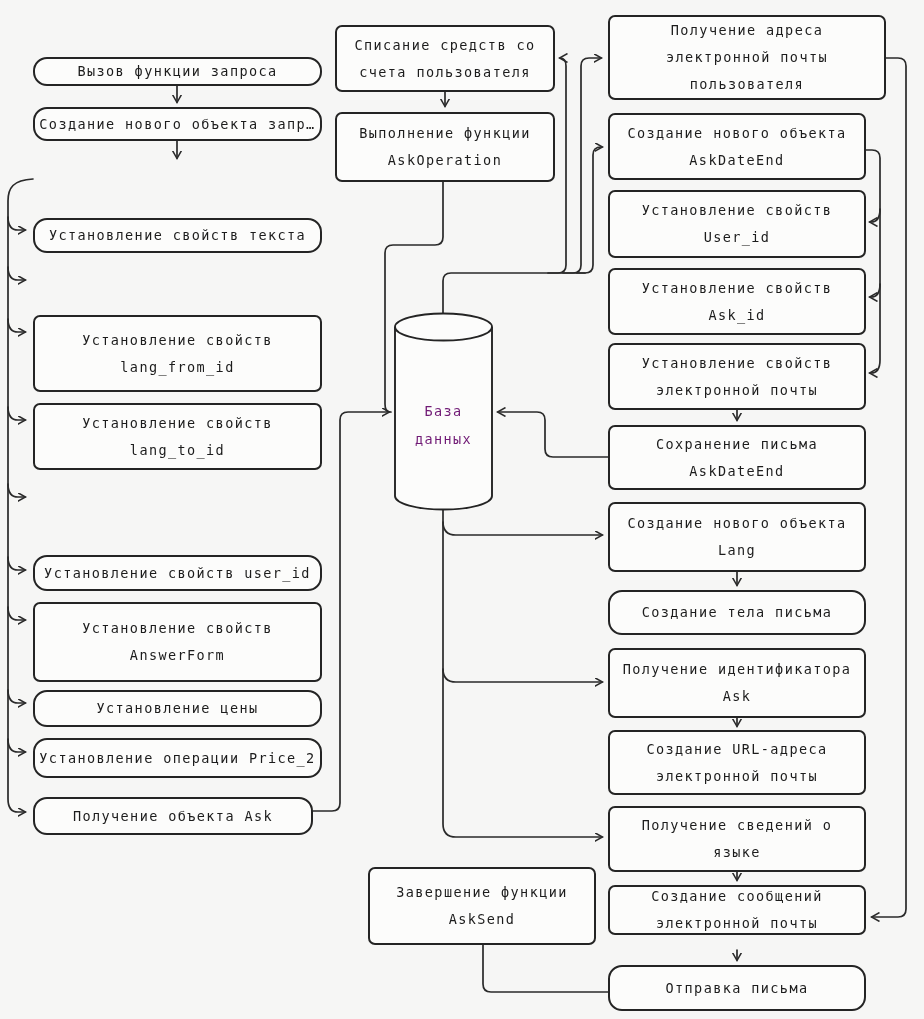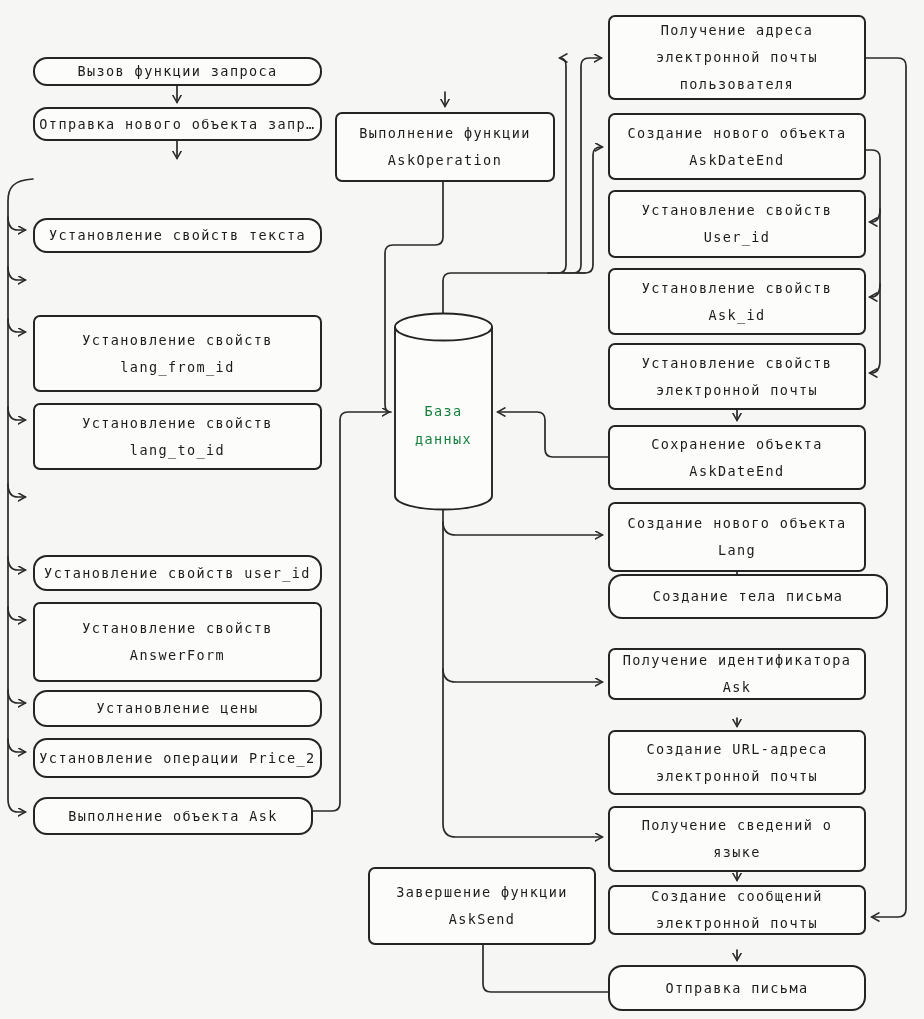--- a/index.html
+++ b/index.html
@@ -27,21 +27,21 @@
     line-height:2.0;
     letter-spacing:1.4px;
     white-space:pre-line;
     overflow:hidden;
   }
   .node.oneline{white-space:nowrap;border-radius:14px;}
   .dblabel{
     position:absolute;
     border:none;background:transparent;
     display:flex;align-items:center;justify-content:center;
-    text-align:center;color:#15803d;
+    text-align:center;color:#701a75;
     font-size:13.5px;line-height:2.1;letter-spacing:1.4px;
     white-space:pre-line;
   }
 </style>
 </head>
 <body>
 
 <div id="stage">
 
   <svg id="wires" width="924" height="1019" viewBox="0 0 924 1019">
@@ -97,57 +97,59 @@
       <path d="M 608 992 L 491 992 Q 483 992 483 984 L 483 937" marker-end="url(#arr)"></path>
     </g>
 
     <g stroke="#242424" stroke-width="1.9" fill="#fcfcfb">
       <path d="M 395 327 L 395 496 A 48.5 13.5 0 0 0 492 496 L 492 327"></path>
       <ellipse cx="443.5" cy="327" rx="48.5" ry="13.5"></ellipse>
     </g>
   </svg>
 
   <div class="node oneline" style="left:33px;top:57px;width:289px;height:29px">Вызов функции запроса</div>
-  <div class="node oneline" style="left:33px;top:107px;width:289px;height:34px">Отправка нового объекта запр…</div>
+  <div class="node oneline" style="left:33px;top:107px;width:289px;height:34px">Создание нового объекта запр…</div>
   <div class="node oneline" style="left:33px;top:218px;width:289px;height:35px">Установление свойств текста</div>
   <div class="node" style="left:33px;top:315px;width:289px;height:77px">Установление свойств
 lang_from_id</div>
   <div class="node" style="left:33px;top:403px;width:289px;height:67px">Установление свойств
 lang_to_id</div>
   <div class="node oneline" style="left:33px;top:555px;width:289px;height:36px">Установление свойств user_id</div>
   <div class="node" style="left:33px;top:602px;width:289px;height:80px">Установление свойств
 AnswerForm</div>
   <div class="node oneline" style="left:33px;top:690px;width:289px;height:37px">Установление цены</div>
   <div class="node oneline" style="left:33px;top:738px;width:289px;height:40px">Установление операции Price_2</div>
-  <div class="node oneline" style="left:33px;top:797px;width:280px;height:38px">Выполнение объекта Ask</div>
+  <div class="node oneline" style="left:33px;top:797px;width:280px;height:38px">Получение объекта Ask</div>
 
+  <div class="node" style="left:335px;top:25px;width:220px;height:67px">Списание средств со
+счета пользователя</div>
   <div class="node" style="left:335px;top:112px;width:220px;height:70px">Выполнение функции
 AskOperation</div>
   <div class="dblabel" style="left:395px;top:385px;width:97px;height:80px">База
 данных</div>
   <div class="node" style="left:368px;top:867px;width:228px;height:78px">Завершение функции
 AskSend</div>
 
-  <div class="node" style="left:608px;top:15px;width:258px;height:85px">Получение адреса
+  <div class="node" style="left:608px;top:15px;width:278px;height:85px">Получение адреса
 электронной почты
 пользователя</div>
   <div class="node" style="left:608px;top:113px;width:258px;height:67px">Создание нового объекта
 AskDateEnd</div>
   <div class="node" style="left:608px;top:190px;width:258px;height:68px">Установление свойств
 User_id</div>
   <div class="node" style="left:608px;top:268px;width:258px;height:67px">Установление свойств
 Ask_id</div>
   <div class="node" style="left:608px;top:343px;width:258px;height:67px">Установление свойств
 электронной почты</div>
-  <div class="node" style="left:608px;top:425px;width:258px;height:65px">Сохранение объекта
+  <div class="node" style="left:608px;top:425px;width:258px;height:65px">Сохранение письма
 AskDateEnd</div>
   <div class="node" style="left:608px;top:502px;width:258px;height:70px">Создание нового объекта
 Lang</div>
-  <div class="node oneline" style="left:608px;top:574px;width:280px;height:45px">Создание тела письма</div>
-  <div class="node" style="left:608px;top:648px;width:258px;height:52px">Получение идентификатора
+  <div class="node oneline" style="left:608px;top:590px;width:258px;height:45px">Создание тела письма</div>
+  <div class="node" style="left:608px;top:648px;width:258px;height:70px">Получение идентификатора
 Ask</div>
   <div class="node" style="left:608px;top:730px;width:258px;height:65px">Создание URL-адреса
 электронной почты</div>
   <div class="node" style="left:608px;top:806px;width:258px;height:66px">Получение сведений о
 языке</div>
   <div class="node" style="left:608px;top:885px;width:258px;height:50px">Создание сообщений
 электронной почты</div>
   <div class="node oneline" style="left:608px;top:965px;width:258px;height:46px">Отправка письма</div>
 
 </div>

